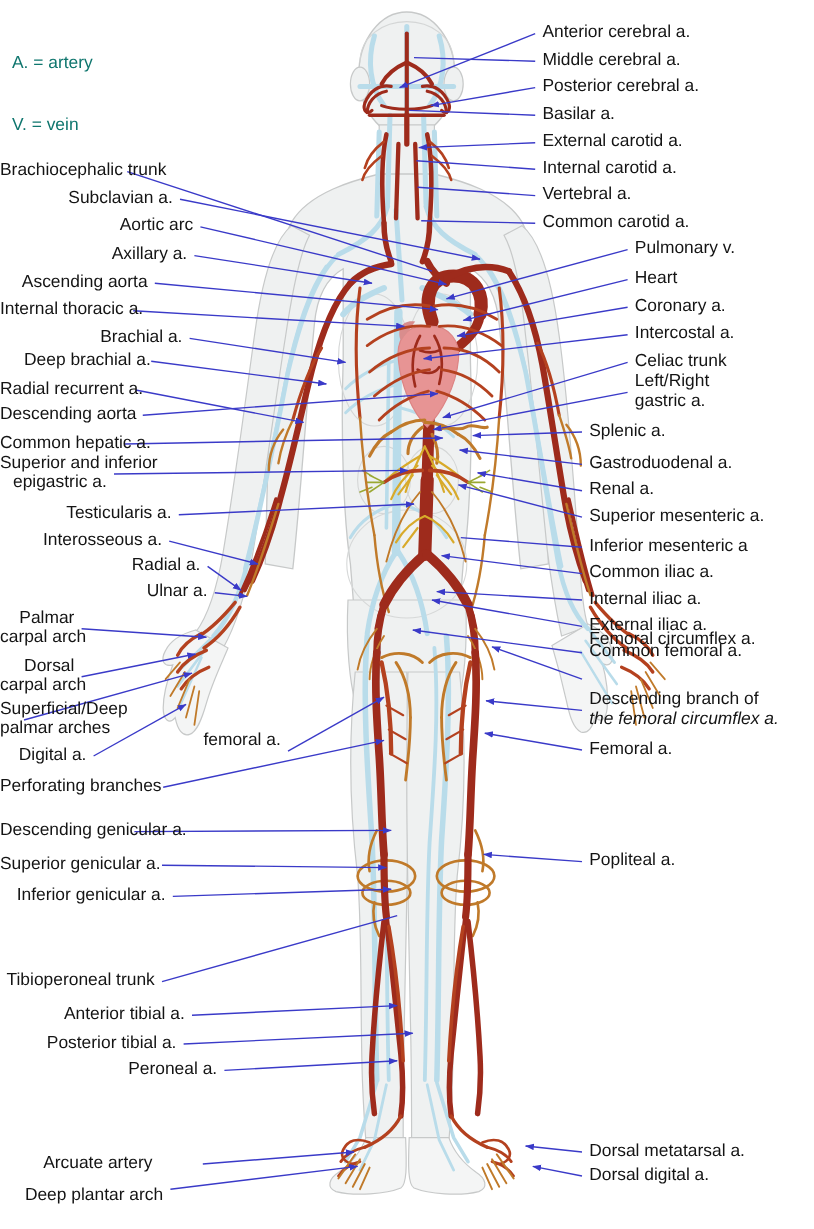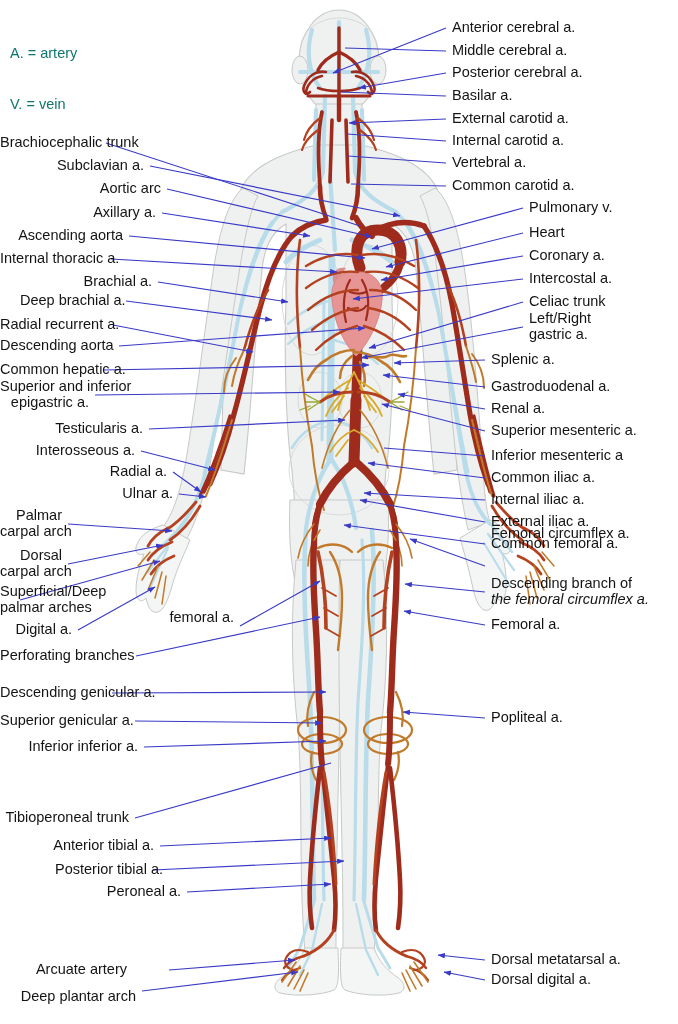--- a/index.html
+++ b/index.html
@@ -560,24 +560,24 @@
       <div class="label left" style="top: 464px; left: 0px; width: 167px; text-align: right;"><span style="display: block;">Radial a.</span></div>
       <div class="label left" style="top: 486px; left: 0px; width: 173px; text-align: right;"><span style="display: block;">Ulnar a.</span></div>
       <div class="label left" style="top: 508px; left: 0px; width: 62px; text-align: right;"><span style="display: block;">Palmar</span><span style="display: block;">carpal arch</span></div>
       <div class="label left" style="top: 548px; left: 0px; width: 62px; text-align: right;"><span style="display: block;">Dorsal</span><span style="display: block;">carpal arch</span></div>
       <div class="label left" style="top: 584px; left: 0px; width: 14px; text-align: right;"><span style="display: block;">Superficial/Deep</span><span style="display: block;">palmar arches</span></div>
       <div class="label left" style="top: 622px; left: 0px; width: 72px; text-align: right;"><span style="display: block;">Digital a.</span></div>
       <div class="label left" style="top: 610px; left: 0px; width: 234px; text-align: right;"><span style="display: block;">femoral a.</span></div>
       <div class="label left" style="top: 648px; left: 0px; width: 130px; text-align: right;"><span style="display: block;">Perforating branches</span></div>
       <div class="label left" style="top: 685px; left: 0px; width: 106px; text-align: right;"><span style="display: block;">Descending genicular a.</span></div>
       <div class="label left" style="top: 713px; left: 0px; width: 129px; text-align: right;"><span style="display: block;">Superior genicular a.</span></div>
-      <div class="label left" style="top: 739px; left: 0px; width: 138px; text-align: right;"><span style="display: block;">Inferior inferior a.</span></div>
+      <div class="label left" style="top: 739px; left: 0px; width: 138px; text-align: right;"><span style="display: block;">Inferior genicular a.</span></div>
       <div class="label left" style="top: 810px; left: 0px; width: 129px; text-align: right;"><span style="display: block;">Tibioperoneal trunk</span></div>
       <div class="label left" style="top: 838px; left: 0px; width: 154px; text-align: right;"><span style="display: block;">Anterior tibial a.</span></div>
-      <div class="label left" style="top: 862px; left: 0px; width: 147px; text-align: right; padding-left: 16px;"><span style="display: block;">Posterior tibial a.</span></div>
+      <div class="label left" style="top: 862px; left: 0px; width: 147px; text-align: right;"><span style="display: block;">Posterior tibial a.</span></div>
       <div class="label left" style="top: 884px; left: 0px; width: 181px; text-align: right;"><span style="display: block;">Peroneal a.</span></div>
       <div class="label left" style="top: 962px; left: 0px; width: 163px; text-align: right;"><span style="display: block; text-align: center;">Arcuate artery</span></div>
       <div class="label left" style="top: 989px; left: 0px; width: 136px; text-align: right;"><span style="display: block;">Deep plantar arch</span></div>
       <div class="label right" style="top: 20px; left: 452px;"><span style="display: block;">Anterior cerebral a.</span></div>
       <div class="label right" style="top: 43px; left: 452px;"><span style="display: block;">Middle cerebral a.</span></div>
       <div class="label right" style="top: 65px; left: 452px;"><span style="display: block;">Posterior cerebral a.</span></div>
       <div class="label right" style="top: 88px; left: 452px;"><span style="display: block;">Basilar a.</span></div>
       <div class="label right" style="top: 111px; left: 452px;"><span style="display: block;">External carotid a.</span></div>
       <div class="label right" style="top: 133px; left: 452px;"><span style="display: block;">Internal carotid a.</span></div>
       <div class="label right" style="top: 155px; left: 452px;"><span style="display: block;">Vertebral a.</span></div>

